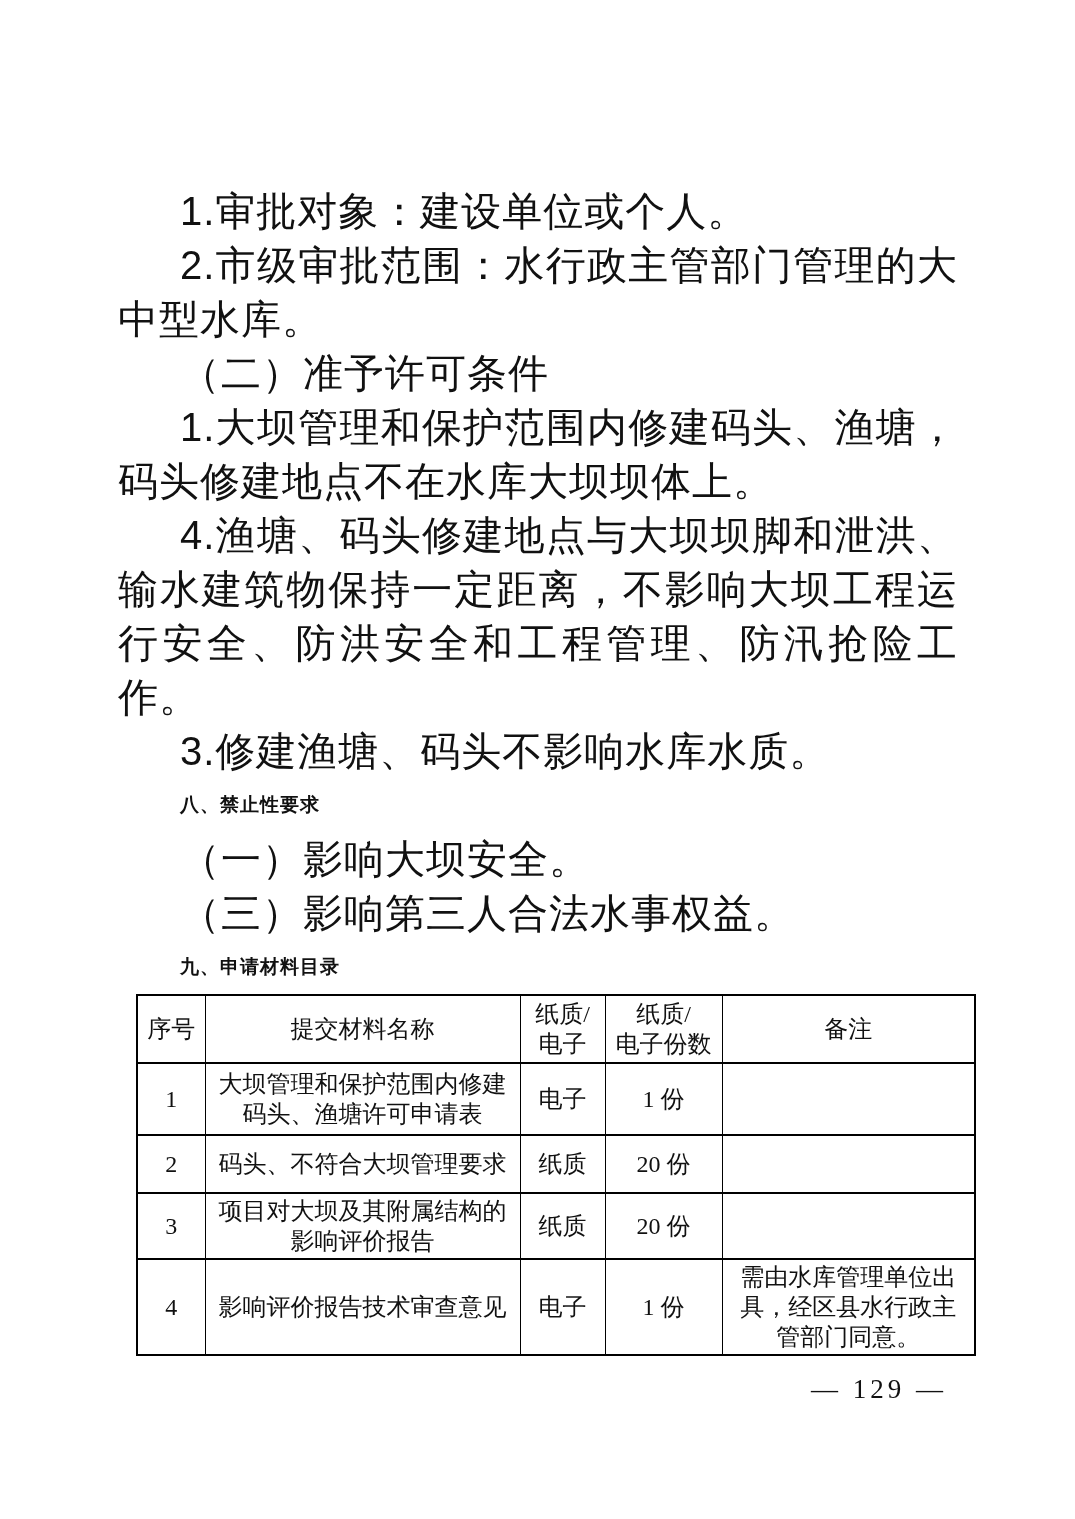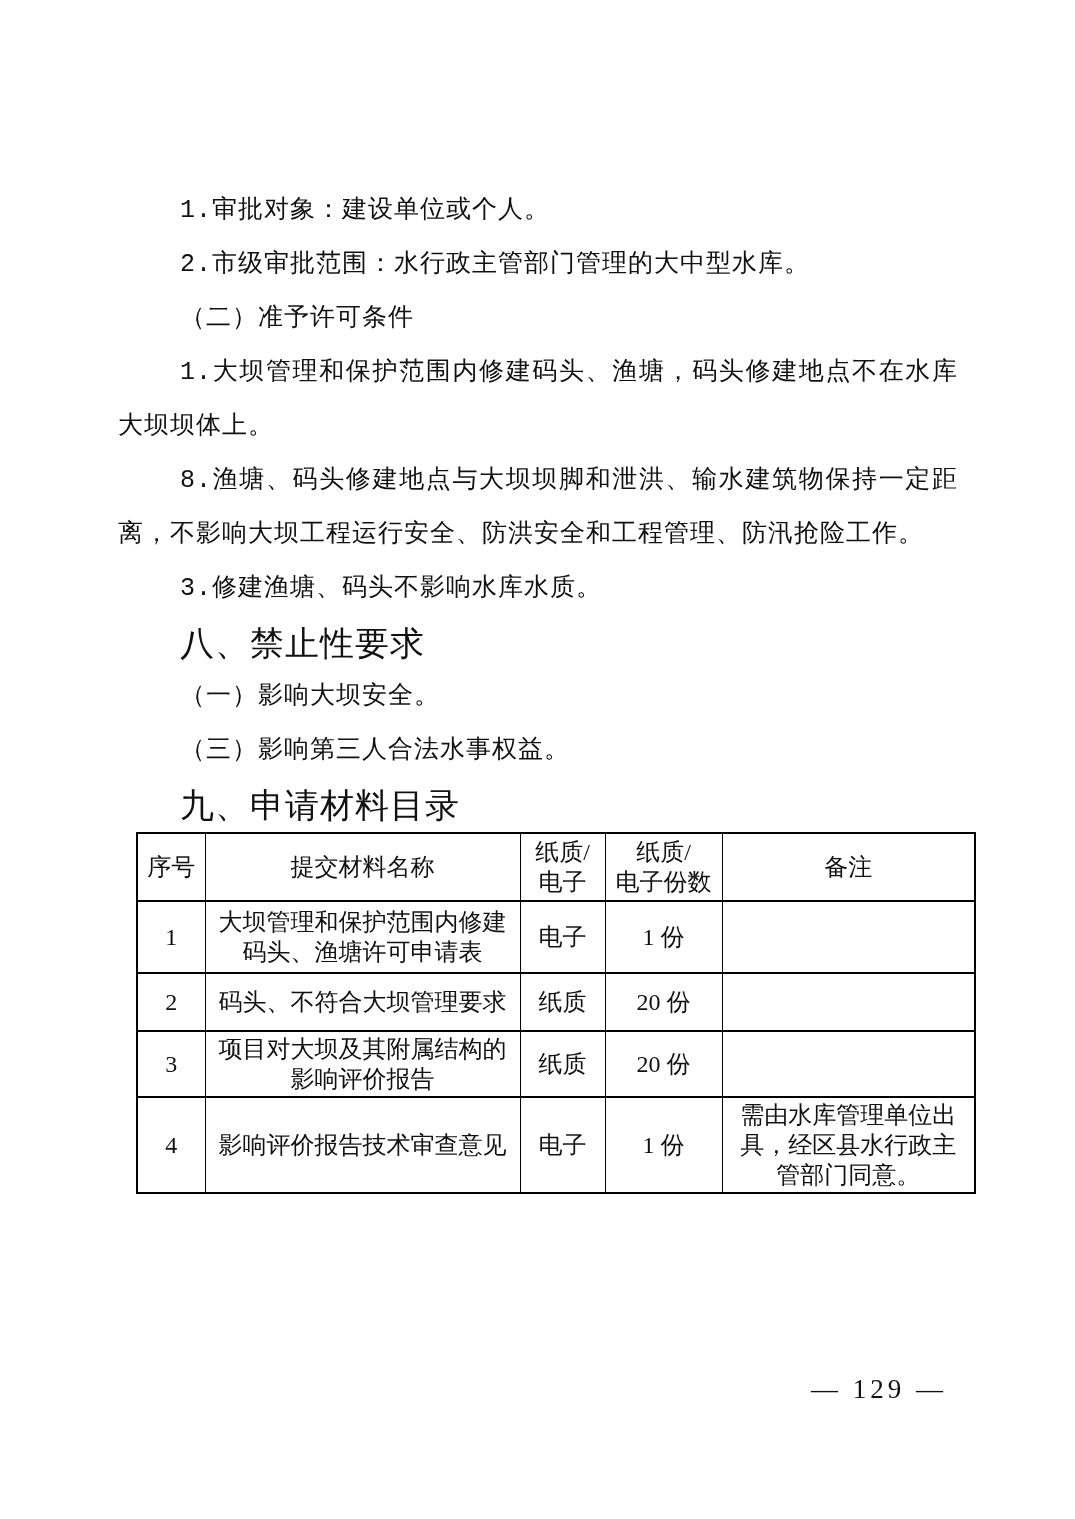--- a/index.html
+++ b/index.html
@@ -17,33 +17,33 @@
     font-family: "Liberation Serif", "DejaVu Serif", serif;
   }
   .content {
     position: absolute;
     left: 118px;
     top: 184px;
     width: 840px;
   }
   p.body-line {
     margin: 0;
-    font-size: 25px;
+    font-size: 40px;
     line-height: 54px;
     text-align: justify;
     text-indent: 62px;
     letter-spacing: 1px;
-    font-family: Liberation Mono, monospace;
+    font-family: Liberation Sans, sans-serif;
   }
   p.heading-line {
     margin: 0;
-    font-size: 34px;
+    font-size: 19px;
     line-height: 54px;
     text-indent: 62px;
-    font-weight: normal;
+    font-weight: bold;
     letter-spacing: 1px;
     font-family: "Liberation Sans", "DejaVu Sans", sans-serif;
   }
   table.materials {
     border-collapse: collapse;
     table-layout: fixed;
     width: 838px;
     margin-left: 18px;
     border: 2px solid #000;
     font-family: Liberation Serif, serif;
@@ -86,21 +86,21 @@
 </head>
 <body>
 
 <div class="page">
   <div class="content">
 
     <p class="body-line">1.审批对象：建设单位或个人。</p>
     <p class="body-line">2.市级审批范围：水行政主管部门管理的大中型水库。</p>
     <p class="body-line">（二）准予许可条件</p>
     <p class="body-line">1.大坝管理和保护范围内修建码头、渔塘，码头修建地点不在水库大坝坝体上。</p>
-    <p class="body-line">8.渔塘、码头修建地点与大坝坝脚和泄洪、输水建筑物保持一定距离，不影响大坝工程运行安全、防洪安全和工程管理、防汛抢险工作。</p>
+    <p class="body-line">4.渔塘、码头修建地点与大坝坝脚和泄洪、输水建筑物保持一定距离，不影响大坝工程运行安全、防洪安全和工程管理、防汛抢险工作。</p>
     <p class="body-line">3.修建渔塘、码头不影响水库水质。</p>
     <p class="heading-line">八、禁止性要求</p>
     <p class="body-line">（一）影响大坝安全。</p>
     <p class="body-line">（三）影响第三人合法水事权益。</p>
     <p class="heading-line">九、申请材料目录</p>
 
     <table class="materials">
       <colgroup>
         <col style="width:68px">
         <col style="width:315px">

